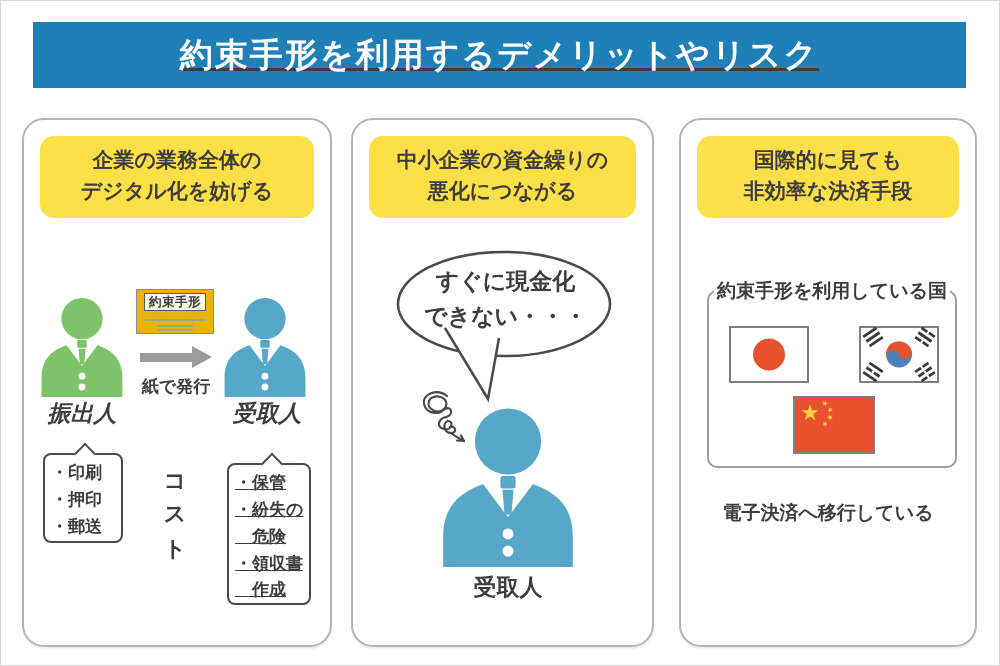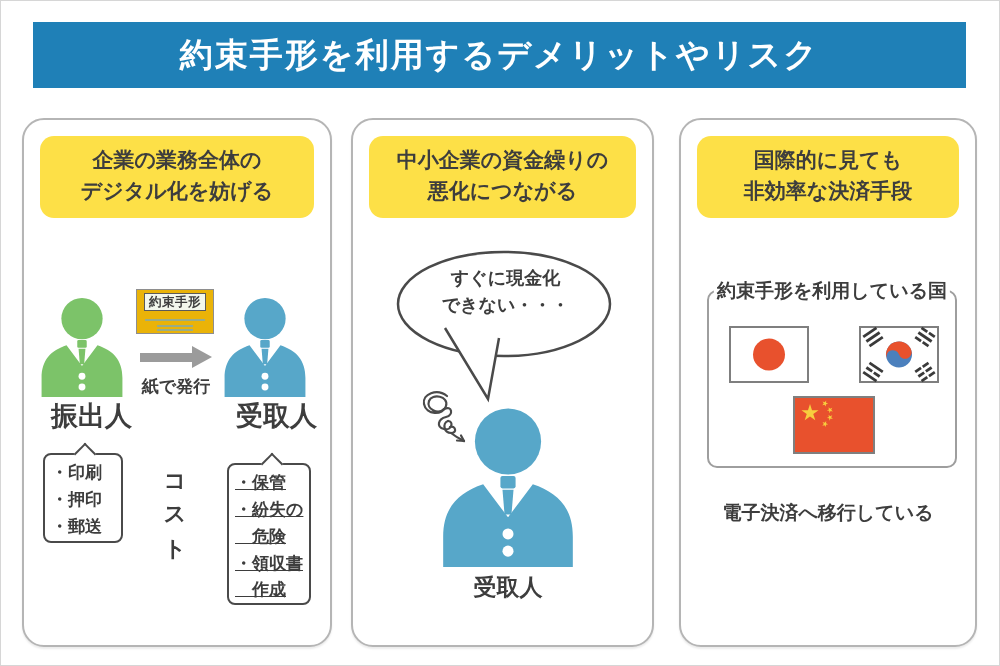--- a/index.html
+++ b/index.html
@@ -1,21 +1,21 @@
 <!DOCTYPE html>
 <html><head>
 <meta charset="utf-8">
 <style>
   html,body{margin:0;padding:0;background:#fff;}
   .page{position:relative;width:1000px;height:666px;background:#fff;overflow:hidden;
         font-family:"DejaVu Sans","Liberation Sans",sans-serif;color:#3D3D3D;
         box-shadow:inset 0 0 0 1px #d6d6d6;}
   
   .banner{position:absolute;left:33px;top:22px;width:933px;height:66px;background:#1F80B7;
-          display:flex;align-items:center;justify-content:center;}
+          display:flex;align-items:center;justify-content:center;text-decoration:underline;}
   .banner span{color:#fff;font-weight:bold;font-size:33px;letter-spacing:2px;}
   
   .card{position:absolute;top:118px;height:529px;background:#fff;border:2px solid #b5b5b5;
         border-radius:22px;box-sizing:border-box;box-shadow:0 2px 2px rgba(0,0,0,.08);}
   #card1{left:22px;width:310px;}
   #card2{left:351px;width:303px;}
   #card3{left:679px;width:298px;}
   .card-header{position:absolute;left:16px;right:16px;top:16px;height:82px;background:#fde047;
         border-radius:14px;display:flex;flex-direction:column;align-items:center;justify-content:center;
         font-weight:bold;font-size:21px;line-height:1.5;text-align:center;font-family:Liberation Mono, monospace;}
@@ -31,33 +31,33 @@
         box-sizing:border-box;display:flex;align-items:center;justify-content:center;
         font-size:12.5px;font-weight:bold;letter-spacing:.5px;}
   .note-line{position:absolute;background:#99AC88;}
   .nl1{left:8px;right:8px;top:29px;height:2px;}
   .nl2{left:20px;right:20px;top:35px;height:1.5px;}
   .nl3{left:20px;right:20px;top:39px;height:1.5px;}
   .arrow-shaft{left:116px;top:233px;width:52px;height:9px;background:#9B9B9B;}
   .arrow-head{left:168px;top:226px;width:0;height:0;border-left:20px solid #9B9B9B;
         border-top:11.5px solid transparent;border-bottom:11.5px solid transparent;}
   .arrow-caption{left:100px;top:255px;width:104px;text-align:center;font-size:17px;font-weight:bold;}
-  .person-label{position:absolute;text-align:right;font-size:27px;font-weight:bold;}
+  .person-label{position:absolute;text-align:center;font-size:23px;font-weight:bold;font-style:italic;}
   .cost-box{position:absolute;background:#fff;border:2.5px solid #4a4a4a;border-radius:8px;
         font-size:17px;font-weight:bold;line-height:1.58;padding:4px 4px 4px 6px;box-sizing:border-box;}
   .cost-box::before{content:"";position:absolute;top:-9.5px;width:14px;height:14px;background:#fff;
         border-top:2.5px solid #4a4a4a;border-left:2.5px solid #4a4a4a;transform:rotate(45deg);}
   .drawer-costs{left:19px;top:333px;width:80px;height:90px;}
   .drawer-costs::before{left:32px;}
   .payee-costs{left:203px;top:343px;width:84px;height:142px;text-decoration:underline;}
   .payee-costs::before{left:35px;}
   .cost-vertical{left:136px;top:341px;height:100px;writing-mode:vertical-rl;font-size:22px;
         font-weight:bold;letter-spacing:6px;}
   
-  .bubble-text{left:45px;top:144px;width:215px;text-align:center;font-size:18px;font-weight:bold;line-height:1.5;}
+  .bubble-text{left:45px;top:144px;width:215px;text-align:center;font-size:23px;font-weight:bold;line-height:1.5;}
   .payee-label2{left:55px;top:452px;width:200px;text-align:center;font-size:23px;font-weight:bold;}
   
   .flags-box{position:absolute;left:26px;top:170px;width:250px;height:178px;border:2px solid #9e9e9e;
         border-radius:10px;box-sizing:border-box;padding-left:40px;}
   .flags-box-title{position:absolute;top:-14px;left:50%;transform:translateX(-50%);background:#fff;
         padding:0 3px;font-size:19px;font-weight:bold;white-space:nowrap;}
   .flag{position:absolute;}
   .bottom-text{left:0;right:0;top:378px;text-align:center;font-size:19px;font-weight:bold;line-height:1.55;}
 </style>
 </head>

